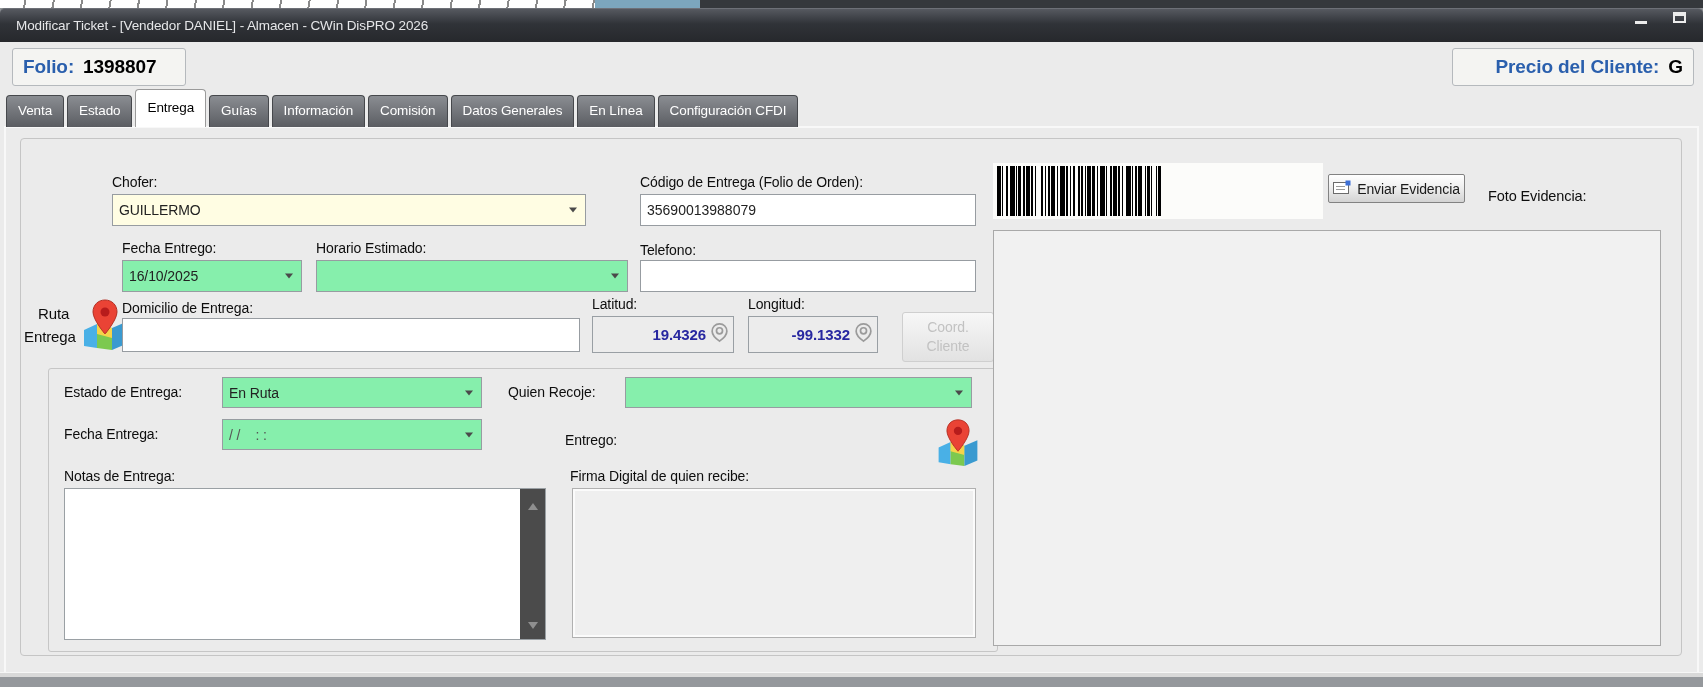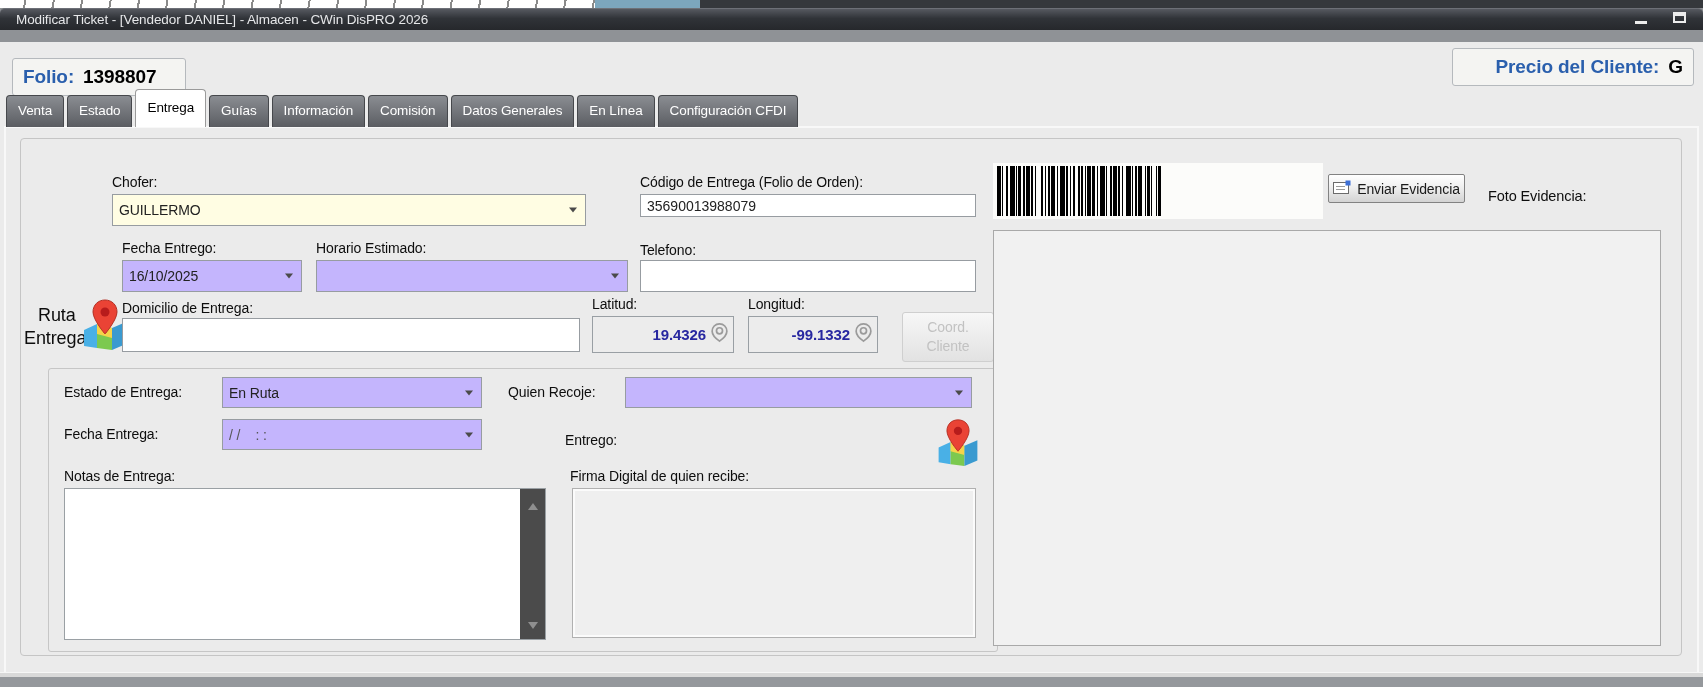--- a/index.html
+++ b/index.html
@@ -7,21 +7,21 @@
   #app {
     position:relative; width:1703px; height:687px; overflow:hidden;
     font-family:"Liberation Sans", sans-serif; letter-spacing:-0.1px;
   }
   
   .ruler { position:absolute; left:0; top:0; width:595px; height:8px;
     background:repeating-linear-gradient(100deg,#ffffff 0 24px,#8a8a8a 24px 26px,#ffffff 26px 28px); }
   .teal-block { position:absolute; left:595px; top:0; width:105px; height:8px; background:#7ca6bd; }
   .dark-block { position:absolute; left:700px; top:0; width:1003px; height:8px; background:#35383c; }
   
-  .titlebar { position:absolute; left:0; top:8px; width:1703px; height:22px;
+  .titlebar { position:absolute; left:0; top:8px; width:1703px; height:34px;
     background:linear-gradient(#565960,#303338 45%,#26282c); border-radius:5px 5px 0 0;
     border-top:1px solid #6d7077; display:flex; align-items:center; }
   .title-text { color:#e6e7e9; font-size:13.5px; padding-left:16px; }
   .win-btn { position:absolute; top:0; height:34px; width:30px; display:flex; align-items:center; justify-content:center; }
   .glyph-min { width:12px; height:3px; background:#ececec; margin-top:10px; }
   .glyph-max { width:13px; height:11px; border:2px solid #ececec; border-top-width:4px; }
   
   .body-bg { position:absolute; left:0; top:42px; width:1703px; height:632px; background:#ebebeb; }
   .bottom-line { position:absolute; left:0; top:672px; width:1703px; height:5px; background:#d9d9d9; border-top:1px solid #f6f6f6; }
   .bottom-strip { position:absolute; left:0; top:677px; width:1703px; height:10px; background:#95989c; }
@@ -36,24 +36,24 @@
     background:linear-gradient(#8a8d92,#5b5d62); border:1px solid #46484c; border-bottom:none; border-radius:4px 4px 0 0; }
   .tab.active { height:38px; line-height:36px; background:#ffffff; color:#000; border:1px solid #9a9a9a; border-bottom:none; }
   
   .content { position:absolute; left:4px; top:126px; width:1695px; height:548px; background:#ebebeb;
     border:2px solid #f8f8f8; }
   .groupbox { position:absolute; left:20px; top:138px; width:1662px; height:518px;
     border:1px solid #c5c5c5; border-radius:4px; }
   .group-header { position:absolute; left:21px; top:139px; width:1660px; height:27px;
     border-bottom:1px solid #d2d2d2; font-size:14.5px; color:#222; line-height:27px; padding-left:20px; }
   .lbl { position:absolute; font-size:14px; color:#0d0d0d; white-space:nowrap; }
-  .lbl-sm { position:absolute; font-size:18px; color:#0d0d0d; white-space:nowrap;text-align:center; }
+  .lbl-sm { position:absolute; font-size:15px; color:#0d0d0d; white-space:nowrap;text-align:center; }
   .txt { position:absolute; background:#fff; border:1px solid #979ca1; font-size:14px; color:#222;
     padding:0 6px; font-family:"Liberation Sans", sans-serif; outline:none; }
-  .combo { position:absolute; background:#c4b5fd; border:1px solid #979ca1; font-size:14px; color:#222;
+  .combo { position:absolute; background:#86efac; border:1px solid #979ca1; font-size:14px; color:#222;
     display:flex; align-items:center; padding:0 24px 0 6px; white-space:pre; }
   .combo .arr { position:absolute; right:8px; top:50%; transform:translateY(-50%); width:0; height:0;
     border-left:4px solid transparent; border-right:4px solid transparent; border-top:5px solid #4a4a4a; }
   .coord-box { position:absolute; background:#ececec; border:1px solid #999fa4; display:flex;
     align-items:center; justify-content:flex-end; padding-right:4px; gap:4px; }
   .coord-box .num { color:#2727a0; font-size:15px; font-weight:600; }
   .subpanel { position:absolute; left:48px; top:368px; width:950px; height:284px;
     border:1px solid #c6c6c6; border-radius:3px; }
   .disabled-btn { position:absolute; background:linear-gradient(#f7f7f7,#e2e2e2); border:1px solid #cfcfcf;
     border-radius:3px; color:#c2c2c2; font-size:14px; text-align:center; padding-top:5px; line-height:19px; }
@@ -88,21 +88,21 @@
   </div>
   <div class="win-btn" style="left:1626px;">
       <span class="glyph-min"></span>
     </div>
   <div class="win-btn" style="left:1664px;">
       <span class="glyph-max"></span>
     </div>
 
   <div class="body-bg"></div>
 
-  <div class="hbox" style="left:12px; width:174px;margin-top:10px;">
+  <div class="hbox" style="left:12px; width:174px;">
     <span class="blue">Folio:</span>
     <span class="val">1398807</span>
   </div>
   <div class="hbox" style="left:1452px; width:242px; justify-content:flex-end;">
     <span class="blue">Precio del Cliente:</span>
     <span class="val">G</span>
   </div>
 
   <div class="tabs">
     <div class="tab">Venta</div>
@@ -118,21 +118,21 @@
 
   <div class="content"></div>
   <div class="groupbox"></div>
 
   <div class="lbl" style="left:112px; top:174px;">Chofer:</div>
   <div class="combo" style="left:112px; top:194px; width:474px; height:32px; background:#fffde3;">
     <span>GUILLERMO</span>
     <span class="arr"></span>
   </div>
   <div class="lbl" style="left:640px; top:174px;text-align:center;">Código de Entrega (Folio de Orden):</div>
-  <input class="txt" style="left: 640px; top: 194px; width: 336px; height: 23px;" value="35690013988079">
+  <input class="txt" style="left: 640px; top: 194px; width: 336px; height: 32px;" value="35690013988079">
 
   <div class="lbl" style="left:122px; top:240px;">Fecha Entrego:</div>
   <div class="combo" style="left:122px; top:260px; width:180px; height:32px;">
     <span>16/10/2025</span>
     <span class="arr"></span>
   </div>
   <div class="lbl" style="left:316px; top:240px;">Horario Estimado:</div>
   <div class="combo" style="left:316px; top:260px; width:312px; height:32px;">
     <span></span>
     <span class="arr"></span>

